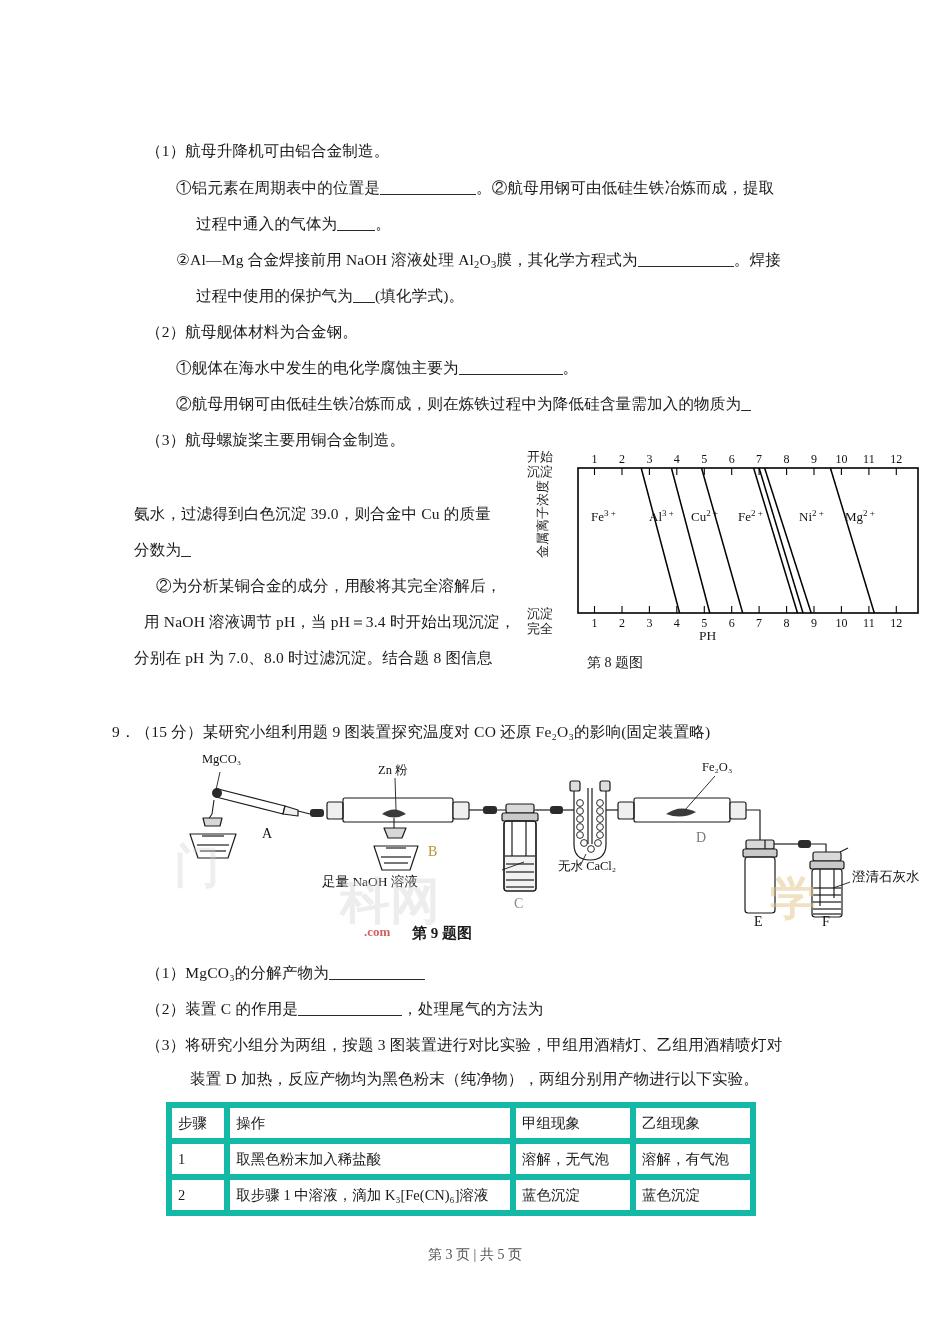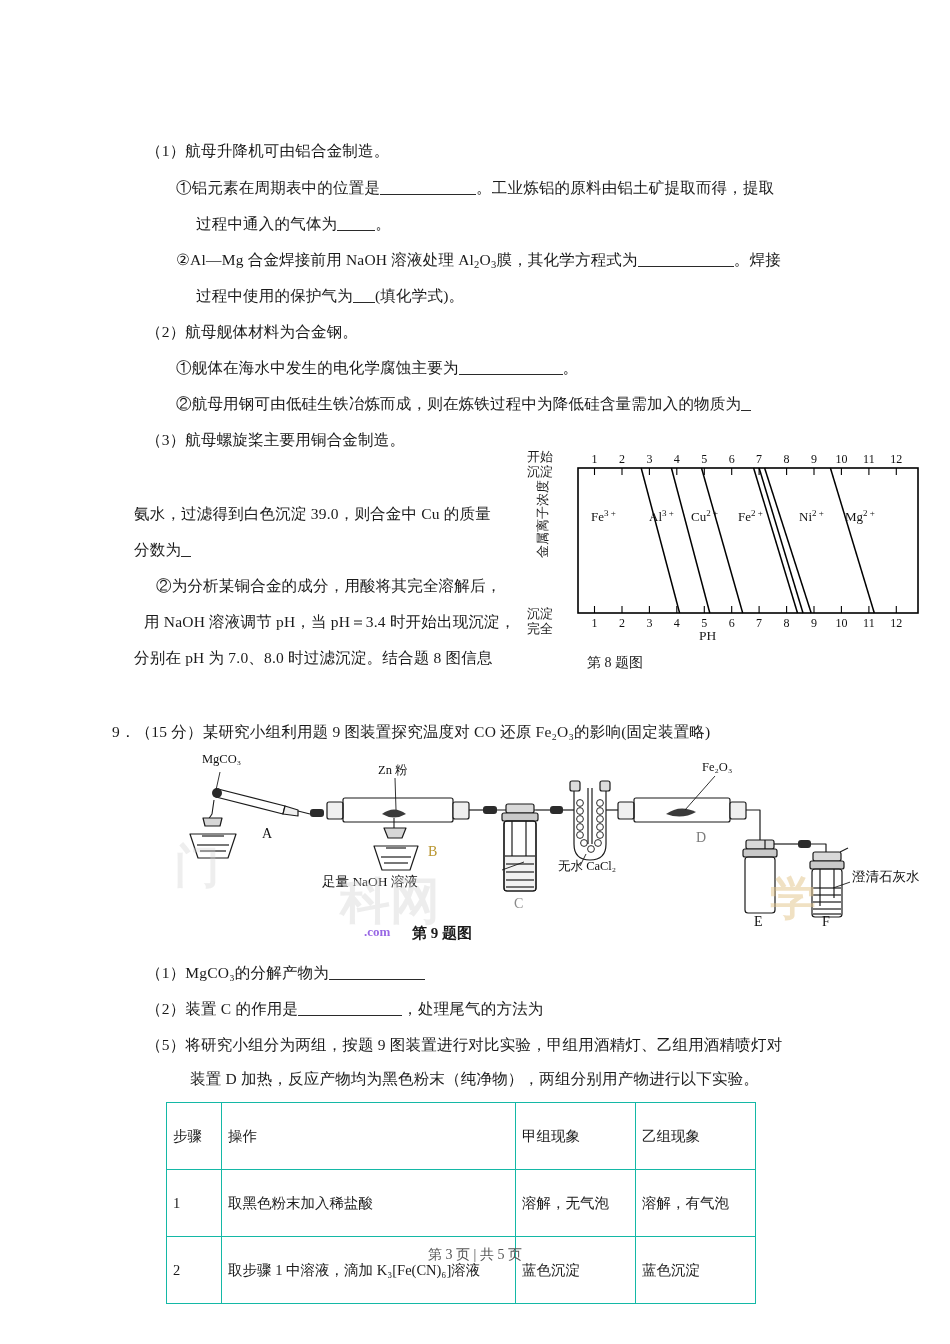--- a/index.html
+++ b/index.html
@@ -28,35 +28,35 @@
 
   
   .fig9{position:absolute;left:150px;top:748px;width:700px;height:205px;}
   .fig9 svg{position:absolute;left:0;top:0;}
   .fig9 .cap{position:absolute;left:262px;top:176px;font-size:15px;font-weight:bold;white-space:nowrap;}
   .alab{position:absolute;font-size:12.5px;white-space:nowrap;color:#111;}
   .wm{position:absolute;color:#e8c98a;opacity:.45;font-weight:bold;pointer-events:none;}
 
   
   .tbl{position:absolute;left:166px;top:1102px;border-collapse:collapse;font-size:14.5px;}
-  .tbl td{border:1px solid #14b8a6;padding:22px 6px;height:22px;vertical-align:middle;}
+  .tbl td{border:6px solid #14b8a6;padding:4px 6px;height:22px;vertical-align:middle;}
   .c0{width:46px}.c1{width:310px}.c2{width:118px}.c3{width:118px}
 
   .footer{position:absolute;left:0;top:1246px;width:950px;text-align:center;
           font-size:14px;color:#555;}
 </style>
 </head>
 <body>
 
 <div class="page">
 
   <div class="ln" style="left:146px;top:141px;">（1）航母升降机可由铝合金制造。</div>
 
   <div class="ln" style="left:176px;top:178px;">
-    <span>①铝元素在周期表中的位置是</span><span class="blank b96"></span><span>。工业炼铝的原料由铝土矿提取而得，提取</span>
+    <span>①铝元素在周期表中的位置是</span><span class="blank b96"></span><span>。②航母用钢可由低硅生铁冶炼而成，提取</span>
   </div>
   <div class="ln" style="left:196px;top:214px;">
     <span>过程中通入的气体为</span><span class="blank b38"></span><span>。</span>
   </div>
 
   <div class="ln" style="left:176px;top:250px;">
     <span>②Al—Mg 合金焊接前用 NaOH 溶液处理 Al</span><sub>2</sub><span>O</span><sub>3</sub><span>膜，其化学方程式为</span><span class="blank b96"></span><span>。焊接</span>
   </div>
   <div class="ln" style="left:196px;top:286px;">
     <span>过程中使用的保护气为</span><span class="blank b22"></span><span>(填化学式)。</span>
@@ -317,30 +317,30 @@
     <div class="alab" style="left:364px;top:148px;font-size:14px;color:#8a8a8a;">C</div>
     <div class="alab" style="left:546px;top:82px;font-size:14px;color:#7a7a7a;">D</div>
     <div class="alab" style="left:604px;top:166px;font-size:14px;">E</div>
     <div class="alab" style="left:672px;top:166px;font-size:14px;">F</div>
 
     <div class="cap">第 9 题图</div>
 
     <div class="wm" style="left:24px;top:88px;font-size:46px;color:#cfcfcf;opacity:.35;">门</div>
     <div class="wm" style="left:190px;top:120px;font-size:50px;color:#d8d8d8;opacity:.45;">科网</div>
     <div class="wm" style="left:620px;top:120px;font-size:46px;color:#e3c489;opacity:.5;">学</div>
-    <div class="wm" style="left:214px;top:176px;font-size:13px;color:#6d28d9;opacity:.7;">.com</div>
+    <div class="wm" style="left:214px;top:176px;font-size:13px;color:#b91c1c;opacity:.7;">.com</div>
   </div>
 
   <div class="ln" style="left:146px;top:963px;">
     <span>（1）MgCO₃的分解产物为</span><span class="blank b96"></span>
   </div>
   <div class="ln" style="left:146px;top:999px;">
     <span>（2）装置 C 的作用是</span><span class="blank b104"></span><span>，处理尾气的方法为</span>
   </div>
-  <div class="ln" style="left:146px;top:1035px;">（5）将研究小组分为两组，按题 9 图装置进行对比实验，甲组用酒精灯、乙组用酒精喷灯对</div>
+  <div class="ln" style="left:146px;top:1035px;">（3）将研究小组分为两组，按题 3 图装置进行对比实验，甲组用酒精灯、乙组用酒精喷灯对</div>
   <div class="ln" style="left:190px;top:1069px;">装置 D 加热，反应产物均为黑色粉末（纯净物），两组分别用产物进行以下实验。</div>
 
   <table class="tbl">
     <tbody>
         <tr>
       <td class="c0">步骤</td>
       <td class="c1">操作</td>
       <td class="c2">甲组现象</td>
       <td class="c3">乙组现象</td>
     </tr>

